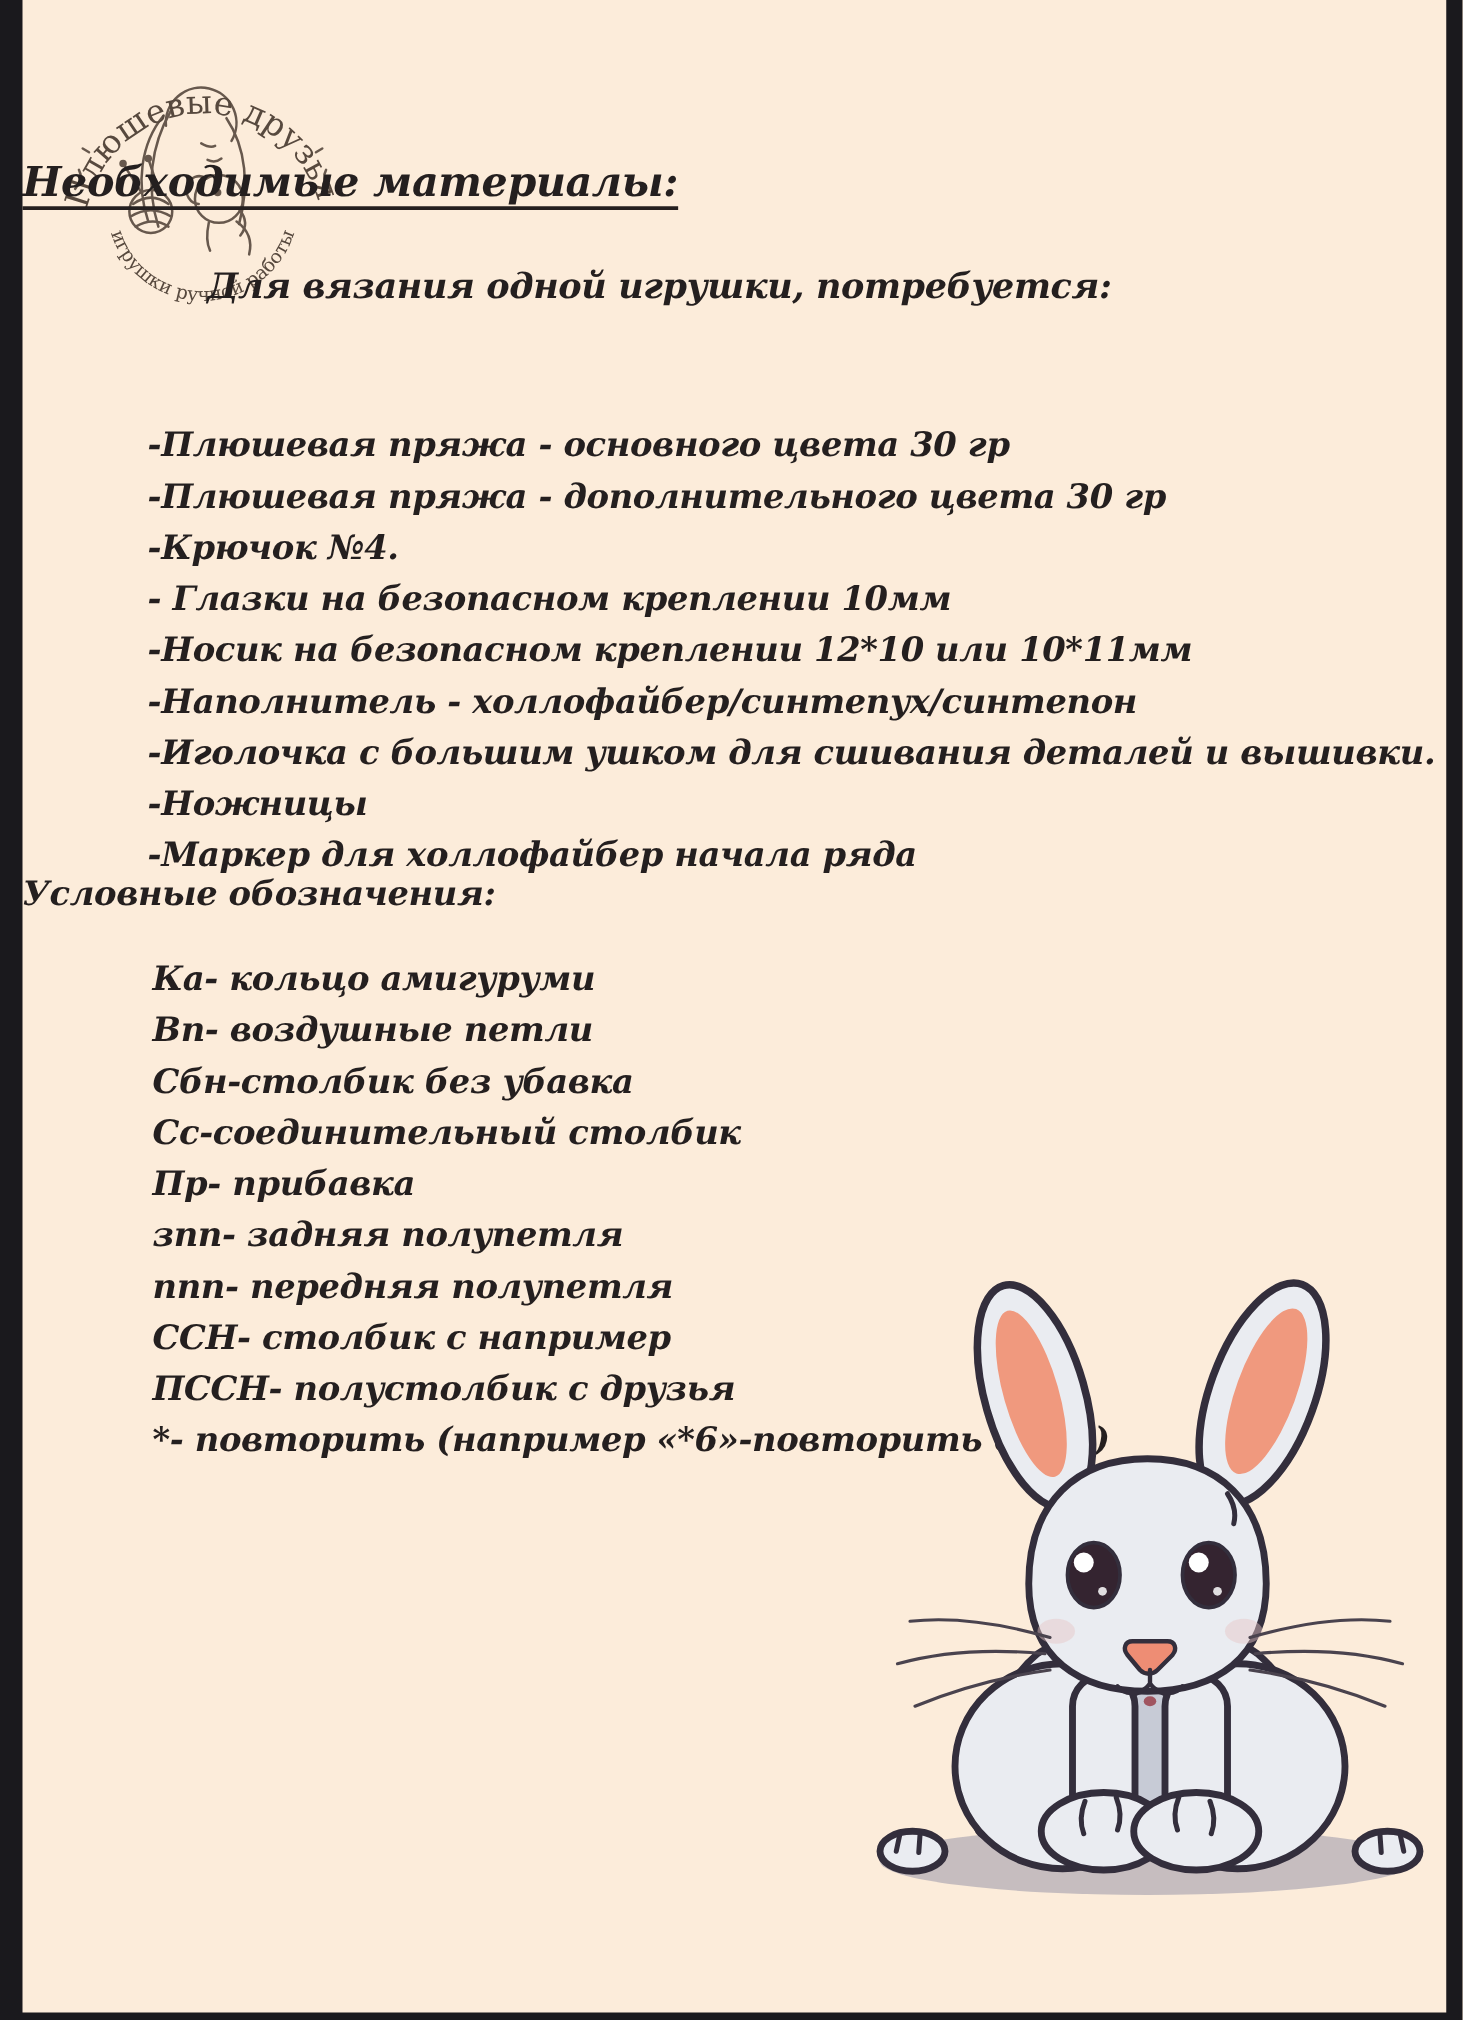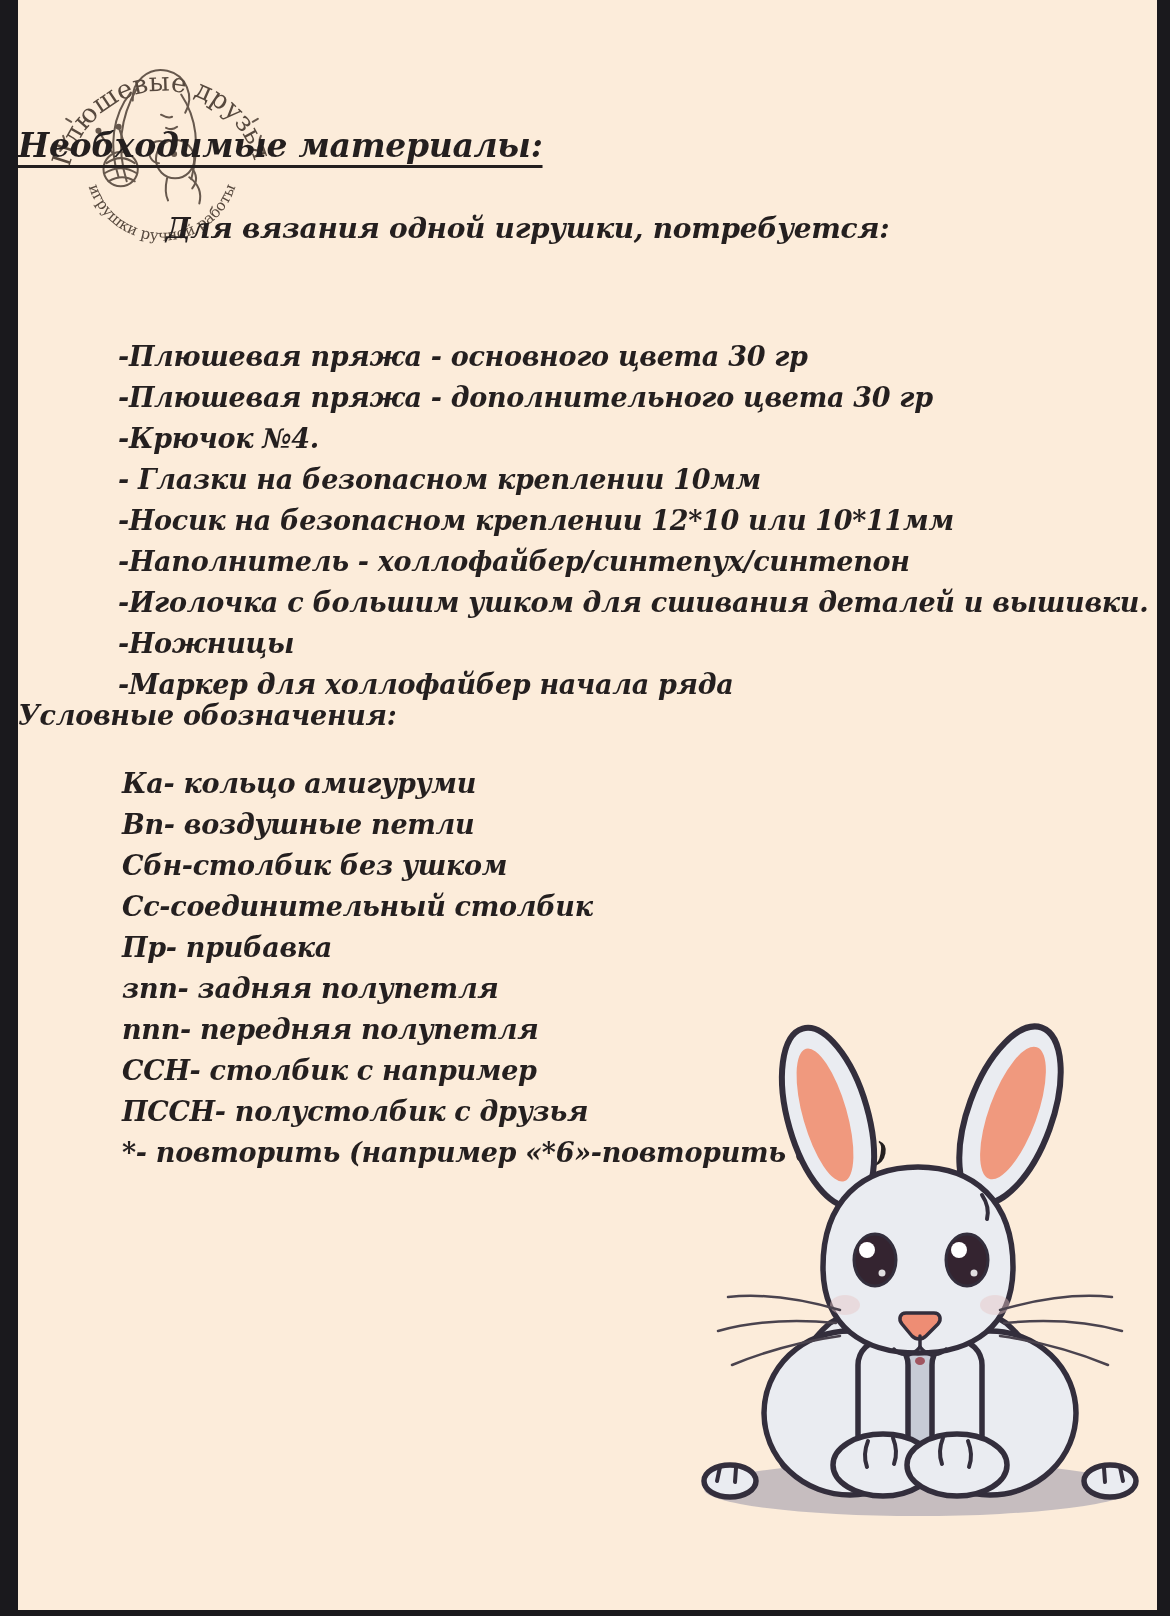--- a/index.html
+++ b/index.html
@@ -83,21 +83,21 @@
     <div>-Иголочка с большим ушком для сшивания деталей и  вышивки.</div>
     <div>-Ножницы</div>
     <div>-Маркер для холлофайбер начала ряда</div>
   </div>
 
   <div class="legend-title script">Условные обозначения:</div>
 
   <div class="legend script">
     <div>Ка- кольцо амигуруми</div>
     <div>Вп- воздушные петли</div>
-    <div>Сбн-столбик без ушком</div>
+    <div>Сбн-столбик без убавка</div>
     <div>Сс-соединительный столбик</div>
     <div>Пр- прибавка</div>
     <div>зпп- задняя полупетля</div>
     <div>ппп- передняя полупетля</div>
     <div>ССН- столбик с например</div>
     <div>ПССН- полустолбик с друзья</div>
     <div>*- повторить (например «*6»-повторить 6 раз)</div>
   </div>
 
   <svg class="rabbit" viewBox="0 0 460 520">

